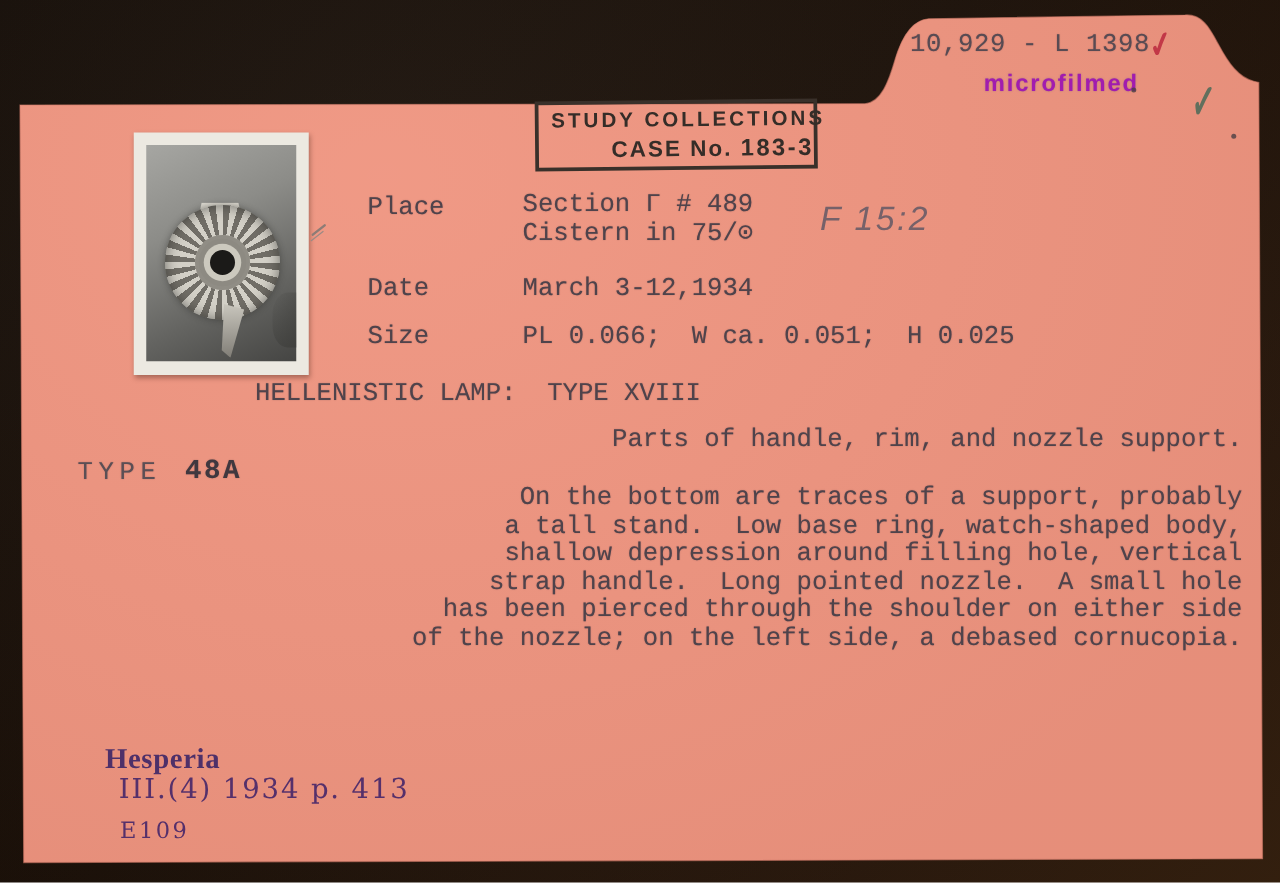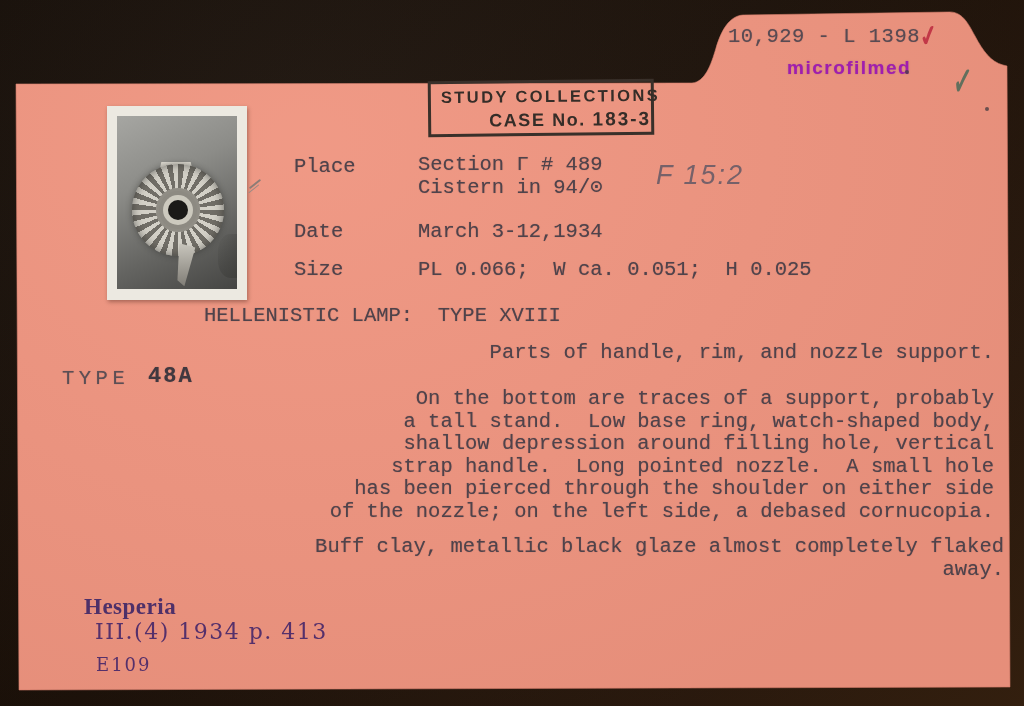--- a/index.html
+++ b/index.html
@@ -168,42 +168,40 @@
     </div>
     <div class="abs pencil-mark"></div>
 
     <div class="abs stampbox">
       <div class="l1">STUDY COLLECTIONS</div>
       <div class="l2"><span>CASE No. </span><span class="num">183-3</span></div>
     </div>
 
     <div class="abs tw f-label" style="left:294px;top:156px;">Place</div>
     <div class="abs tw" style="left:418px;top:154px;">Section Γ # 489</div>
-    <div class="abs tw" style="left:418px;top:177px;">Cistern in 94/⊙</div>
+    <div class="abs tw" style="left:418px;top:177px;">Cistern in 75/⊙</div>
     <div class="abs grid-ref">F 15:2</div>
 
     <div class="abs tw f-label" style="left:294px;top:221px;">Date</div>
     <div class="abs tw" style="left:418px;top:221px;">March 3-12,1934</div>
 
     <div class="abs tw f-label" style="left:294px;top:259px;">Size</div>
     <div class="abs tw" style="left:418px;top:259px;">PL 0.066;  W ca. 0.051;  H 0.025</div>
 
     <div class="abs tw" style="left:204px;top:305px;">HELLENISTIC LAMP:  TYPE XVIII</div>
 
     <div class="abs tw type-word">TYPE</div>
     <div class="abs tw type-val">48A</div>
 
     <div class="abs tw block" style="left:294px;top:342px;width:700px;">Parts of handle, rim, and nozzle support.</div>
     <div class="abs tw block" style="left:294px;top:388px;width:700px;">On the bottom are traces of a support, probably
 a tall stand.  Low base ring, watch-shaped body,
 shallow depression around filling hole, vertical
 strap handle.  Long pointed nozzle.  A small hole
 has been pierced through the shoulder on either side
 of the nozzle; on the left side, a debased cornucopia.</div>
-    <div class="abs tw block" style="left:294px;top:536px;width:710px;">Buff clay, metallic black glaze almost completely flaked
-away.</div>
 
     <div class="abs hesperia">Hesperia</div>
     <div class="abs handw cit-ref">III.(4) 1934  p. 413</div>
     <div class="abs handw cit-neg">E109</div>
 
   </div>
 </div>
 
 </body></html>

